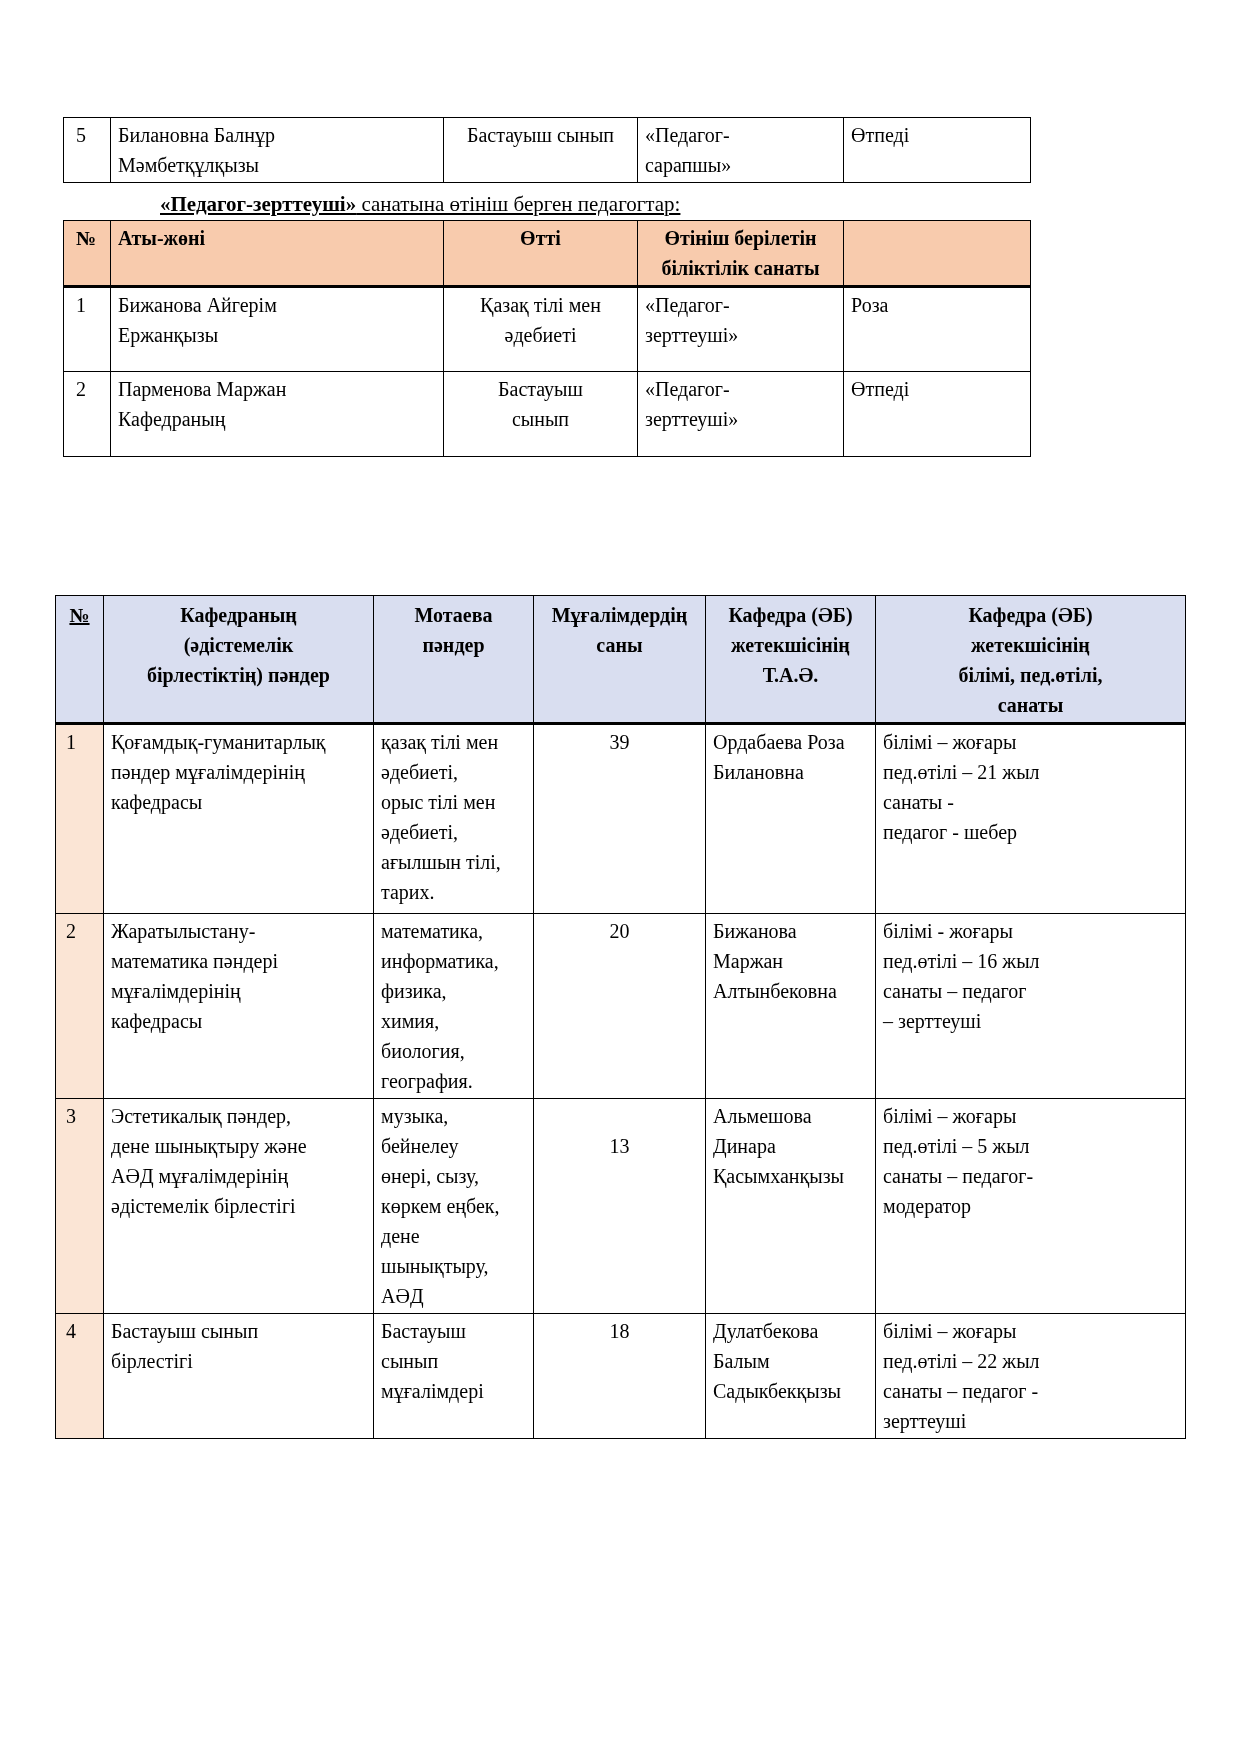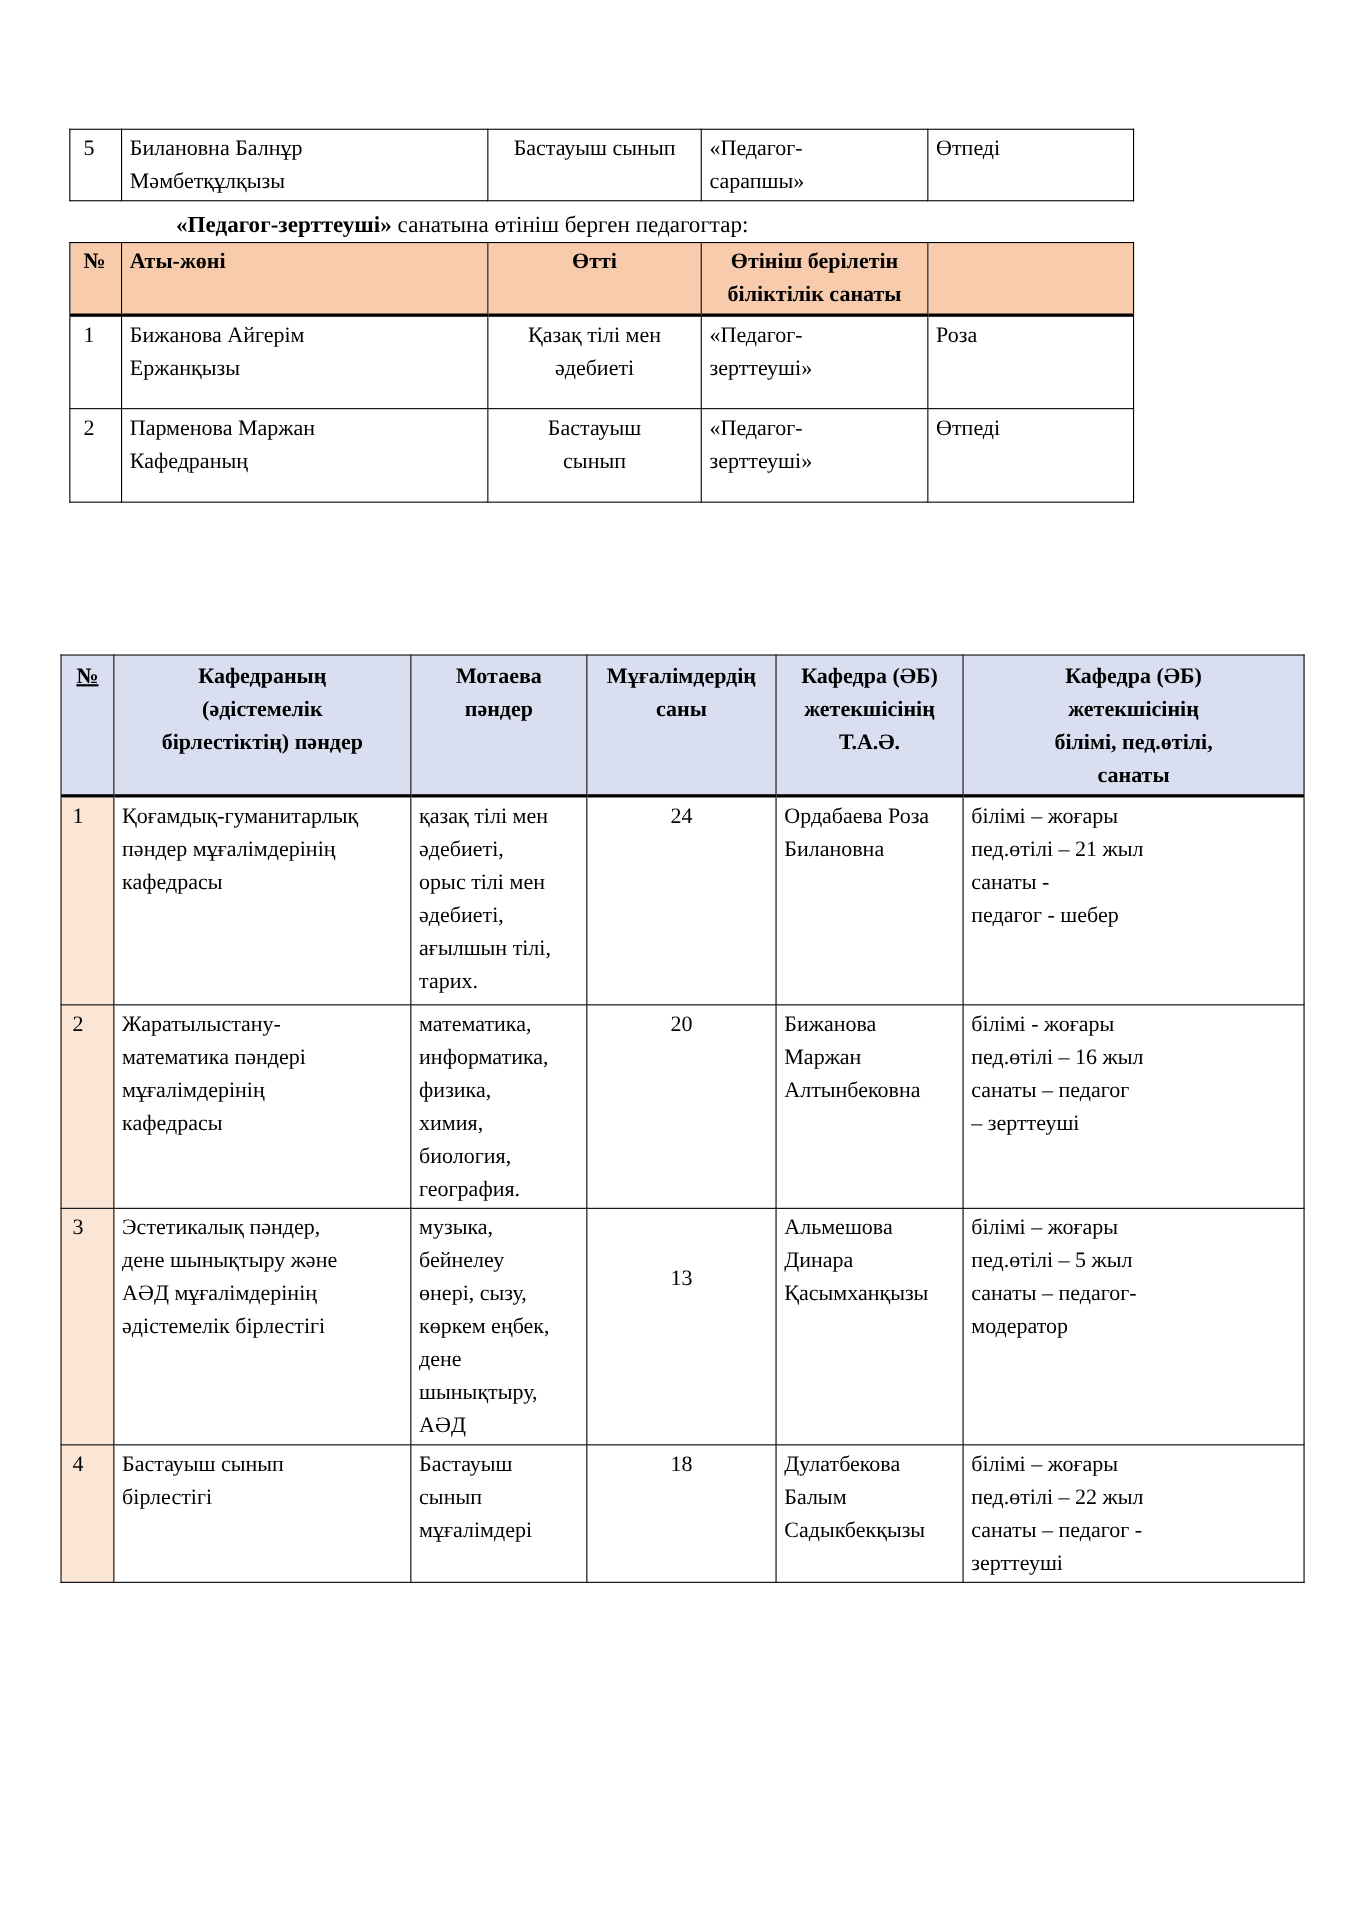--- a/index.html
+++ b/index.html
@@ -28,20 +28,21 @@
   .t-small col.c-cat{width:206px;}
   .t-small col.c-res{width:187px;}
   .t-top{margin-top:117px;}
   .t-top tr{height:63px;}
   .t-small .subj{text-align:center;}
   .t-small .num{padding-left:12px;}
 
   .heading{
     margin:9px 0 3px 160px;
     font-size:21px;
+    text-decoration:underline;
   }
   .heading b{font-weight:bold;}
 
   .t-res thead th{
     background:#F8CBAD;
     font-weight:bold;
     border-bottom:3px solid #000;
   }
   .t-res thead tr{height:57px;}
   .t-res thead .h-center{text-align:center;}
@@ -58,21 +59,21 @@
   .t-dept thead th{
     background:#D9DEF0;
     font-weight:bold;
     text-align:center;
     border-bottom:3px solid #000;
     padding-top:4px;
   }
   .t-dept thead tr{height:118px;}
   .t-dept tbody td.num{background:#FBE5D5;padding-left:10px;}
   .t-dept .count{text-align:center;}
-  .t-dept .pad1{padding-top:48px;}
+  .t-dept .pad1{padding-top:32px;}
   .t-dept thead th.u{text-decoration:underline;}
   .t-dept tbody tr.r1{height:190px;}
   .t-dept tbody tr.r2{height:163px;}
   .t-dept tbody tr.r3{height:208px;}
   .t-dept tbody tr.r4{height:106px;}
 </style>
 </head>
 <body>
 
 <table class="t-small t-top">
@@ -173,21 +174,21 @@
       <td class="num">1</td>
       <td>Қоғамдық-гуманитарлық
 пәндер мұғалімдерінің
 кафедрасы</td>
       <td>қазақ тілі мен
 әдебиеті,
 орыс тілі мен
 әдебиеті,
 ағылшын тілі,
 тарих.</td>
-      <td class="count">24</td>
+      <td class="count">39</td>
       <td>Ордабаева Роза
 Билановна</td>
       <td>білімі – жоғары
 пед.өтілі – 21 жыл
 санаты -
 педагог - шебер</td>
     </tr>
     <tr class="r2">
       <td class="num">2</td>
       <td>Жаратылыстану-

